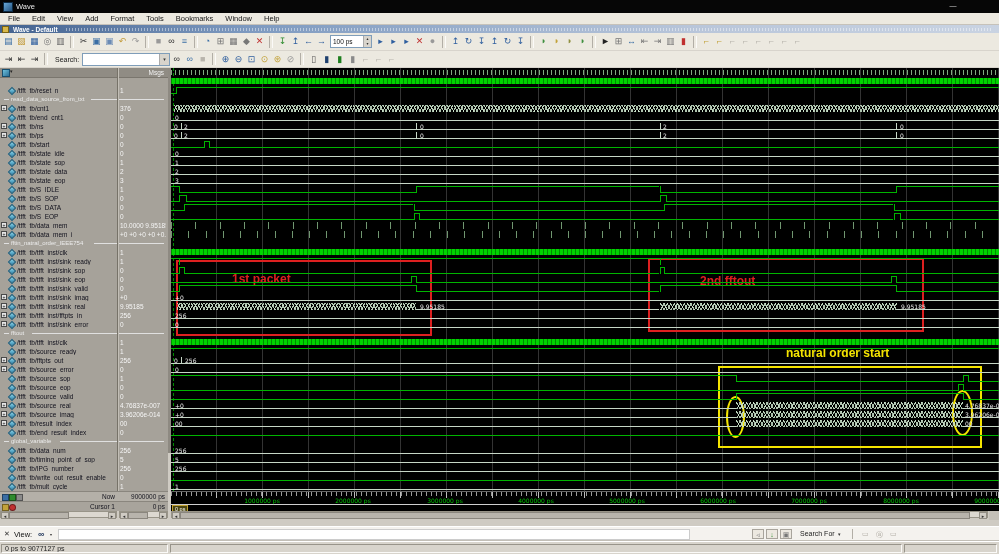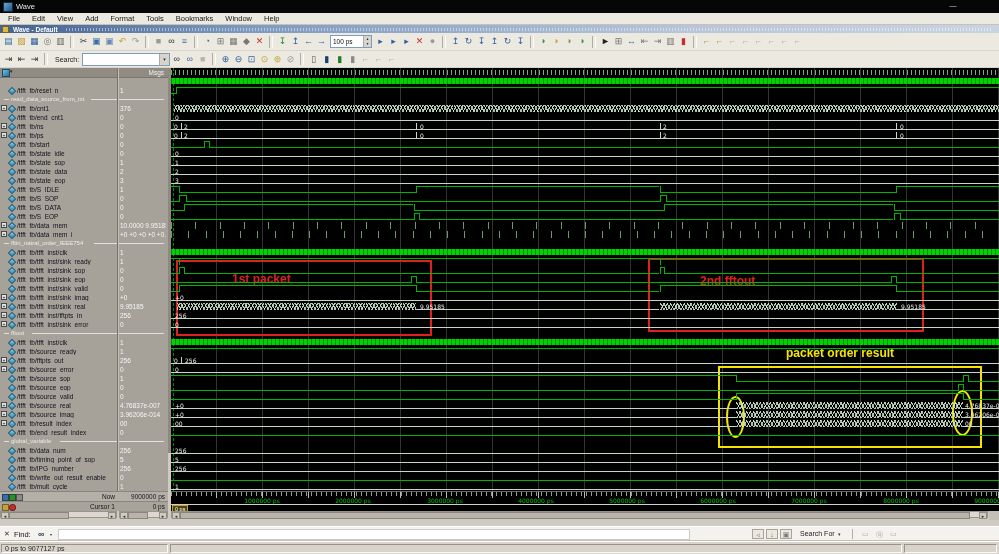--- a/index.html
+++ b/index.html
@@ -479,21 +479,21 @@
     <div id="colsep2"></div>
 
     <div id="wave">
       <div id="wavetopticks"></div>
       <div id="cursorline"></div>
 
       <div class="redbox" style="left:5px;top:192px;width:252px;height:72px;"></div>
       <div class="pktlab" style="left:61px;top:204px;">1st packet</div>
       <div class="redbox" style="left:477px;top:190px;width:272px;height:70px;"></div>
       <div class="pktlab" style="left:529px;top:206px;">2nd fftout</div>
-      <div class="natlab" style="left:615px;top:278px;">packet order result</div>
+      <div class="natlab" style="left:615px;top:278px;">natural order start</div>
       <div id="yellowbox" style="left:547px;top:298px;width:260px;height:78px;"></div>
       <div class="yellipse" style="left:555px;top:328px;width:15px;height:38px;"></div>
       <div class="yellipse" style="left:781px;top:322px;width:17px;height:42px;"></div>
     <div class="wrow" style="top: 9px;">
           <div class="clkbar"></div>
         </div>
         <div class="wrow" style="top: 18px;">
           <div class="hl" style="left: 0px; width: 5px; top: 7px; background: rgb(0, 180, 0);"></div>
           <div class="hl" style="left: 5px; width: 823px; top: 1px; background: rgb(0, 180, 0);"></div>
           <div class="vl" style="left: 5px; background: rgb(0, 180, 0);"></div>
@@ -878,21 +878,21 @@
     <div class="sb" style="left:171px;width:817px;height:7px;">
       <div class="sbarr" style="left:0;">◂</div>
       <div class="sbthumb" style="left:8px;width:790px;"></div>
       <div class="sbarr" style="right:0;">▸</div>
     </div>
     <div style="position:absolute;left:989px;top:0;width:10px;height:9px;background:#c4c0b8;"></div>
   </div>
 
   <div id="findbar">
     <div id="findclose">✕</div>
-    <div id="findlbl">Find:</div>
+    <div id="findlbl">View:</div>
     <div id="findbinoc">∞</div>
     <div id="findbinocdd">▾</div>
     <div id="findinput"></div>
     <div class="findbtn" style="left:752px;color:#888;">◃</div>
     <div class="findbtn" style="left:766px;color:#2e8b2e;">↓</div>
     <div class="findbtn" style="left:780px;color:#777;">▣</div>
     <div id="searchfor">Search For</div>
     <div id="searchfordd">▾</div>
     <div id="findsep"></div>
     <div class="findchk" style="left:862px;">▭</div>

